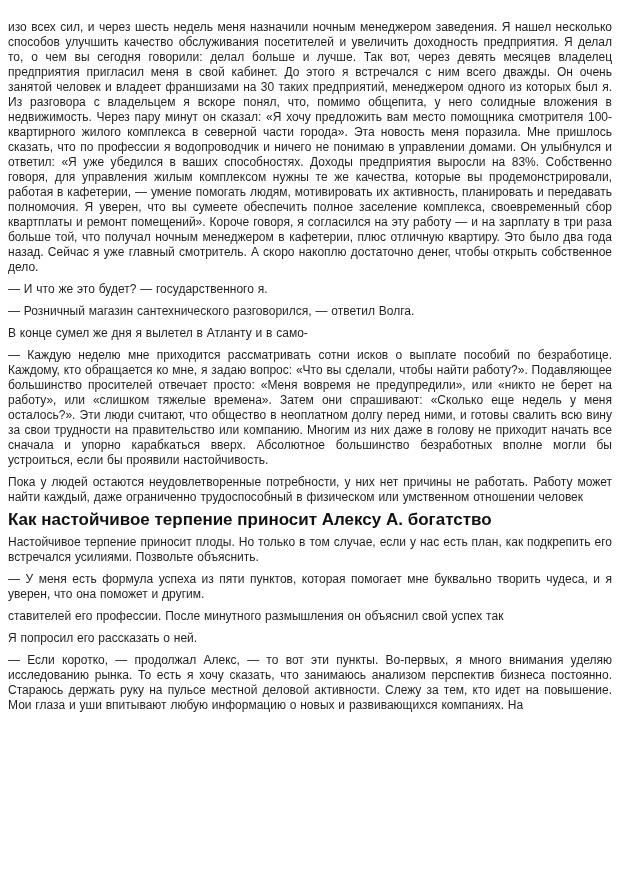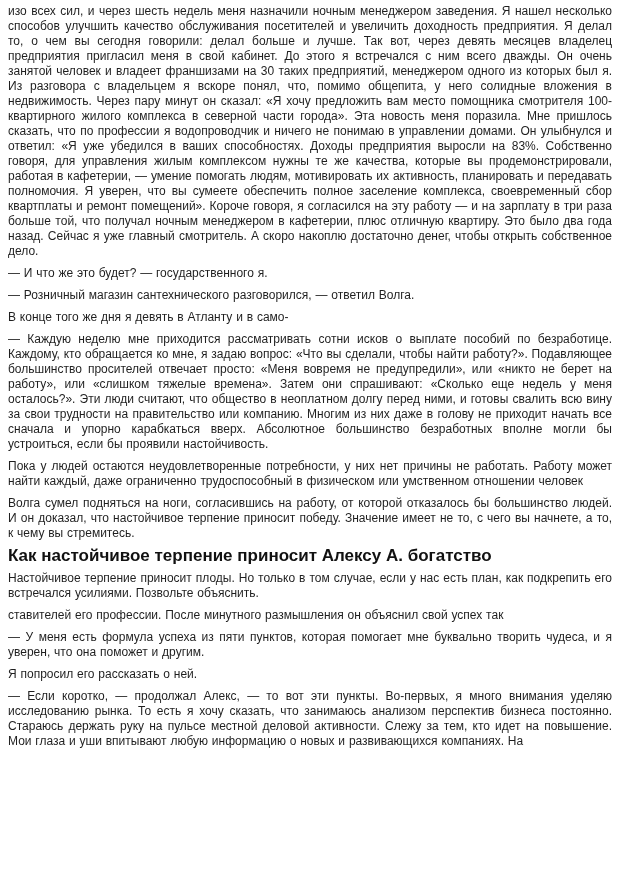--- a/index.html
+++ b/index.html
@@ -4,21 +4,21 @@
 <style>
   html, body {
     margin: 0;
     padding: 0;
     background: #ffffff;
   }
   .page {
     width: 620px;
     height: 869px;
     box-sizing: border-box;
-    padding: 4px 8px 0 8px;
+    padding: 20px 8px 0 8px;
     overflow: hidden;
     background: #ffffff;
     font-family: "Liberation Sans", "DejaVu Sans", sans-serif;
     color: #1f1f1f;
   }
   .page p {
     margin: 0 0 7px 0;
     font-size: 12px;
     line-height: 15px;
     text-align: justify;
@@ -34,24 +34,23 @@
   }
 </style>
 </head>
 <body>
 
 <div class="page">
   <div id="content">
       <p>изо всех сил, и через шесть недель меня назначили ночным менеджером заведения. Я нашел несколько способов улучшить качество обслуживания посетителей и увеличить доходность предприятия. Я делал то, о чем вы сегодня говорили: делал больше и лучше. Так вот, через девять месяцев владелец предприятия пригласил меня в свой кабинет. До этого я встречался с ним всего дважды. Он очень занятой человек и владеет франшизами на 30 таких предприятий, менеджером одного из которых был я. Из разговора с владельцем я вскоре понял, что, помимо общепита, у него солидные вложения в недвижимость. Через пару минут он сказал: «Я хочу предложить вам место помощника смотрителя 100-квартирного жилого комплекса в северной части города». Эта новость меня поразила. Мне пришлось сказать, что по профессии я водопроводчик и ничего не понимаю в управлении домами. Он улыбнулся и ответил: «Я уже убедился в ваших способностях. Доходы предприятия выросли на 83%. Собственно говоря, для управления жилым комплексом нужны те же качества, которые вы продемонстрировали, работая в кафетерии, — умение помогать людям, мотивировать их активность, планировать и передавать полномочия. Я уверен, что вы сумеете обеспечить полное заселение комплекса, своевременный сбор квартплаты и ремонт помещений». Короче говоря, я согласился на эту работу — и на зарплату в три раза больше той, что получал ночным менеджером в кафетерии, плюс отличную квартиру. Это было два года назад. Сейчас я уже главный смотритель. А скоро накоплю достаточно денег, чтобы открыть собственное дело.</p>
       <p>— И что же это будет? — государственного я.</p>
       <p>— Розничный магазин сантехнического разговорился, — ответил Волга.</p>
-      <p>В конце того же дня я девять в Атланту и в само-</p>
+      <p>В конце сумел же дня я вылетел в Атланту и в само-</p>
       <p>— Каждую неделю мне приходится рассматривать сотни исков о выплате пособий по безработице. Каждому, кто обращается ко мне, я задаю вопрос: «Что вы сделали, чтобы найти работу?». Подавляющее большинство просителей отвечает просто: «Меня вовремя не предупредили», или «никто не берет на работу», или «слишком тяжелые времена». Затем они спрашивают: «Сколько еще недель у меня осталось?». Эти люди считают, что общество в неоплатном долгу перед ними, и готовы свалить всю вину за свои трудности на правительство или компанию. Многим из них даже в голову не приходит начать все сначала и упорно карабкаться вверх. Абсолютное большинство безработных вполне могли бы устроиться, если бы проявили настойчивость.</p>
       <p>Пока у людей остаются неудовлетворенные потребности, у них нет причины не работать. Работу может найти каждый, даже ограниченно трудоспособный в физическом или умственном отношении человек</p>
-      <p>Волга сумел подняться на ноги, согласившись на работу, от которой отказалось бы большинство людей. И он доказал, что настойчивое терпение приносит победу. Значение имеет не то, с чего вы начнете, а то, к чему вы стремитесь.</p>
       <h2>Как настойчивое терпение приносит Алексу А. богатство</h2>
       <p>Настойчивое терпение приносит плоды. Но только в том случае, если у нас есть план, как подкрепить его встречался усилиями. Позвольте объяснить.</p>
+      <p>— У меня есть формула успеха из пяти пунктов, которая помогает мне буквально творить чудеса, и я уверен, что она поможет и другим.</p>
       <p>ставителей его профессии. После минутного размышления он объяснил свой успех так</p>
-      <p>— У меня есть формула успеха из пяти пунктов, которая помогает мне буквально творить чудеса, и я уверен, что она поможет и другим.</p>
       <p>Я попросил его рассказать о ней.</p>
       <p>— Если коротко, — продолжал Алекс, — то вот эти пункты. Во-первых, я много внимания уделяю исследованию рынка. То есть я хочу сказать, что занимаюсь анализом перспектив бизнеса постоянно. Стараюсь держать руку на пульсе местной деловой активности. Слежу за тем, кто идет на повышение. Мои глаза и уши впитывают любую информацию о новых и развивающихся компаниях. На</p>
     </div>
 </div>
 
 </body></html>

